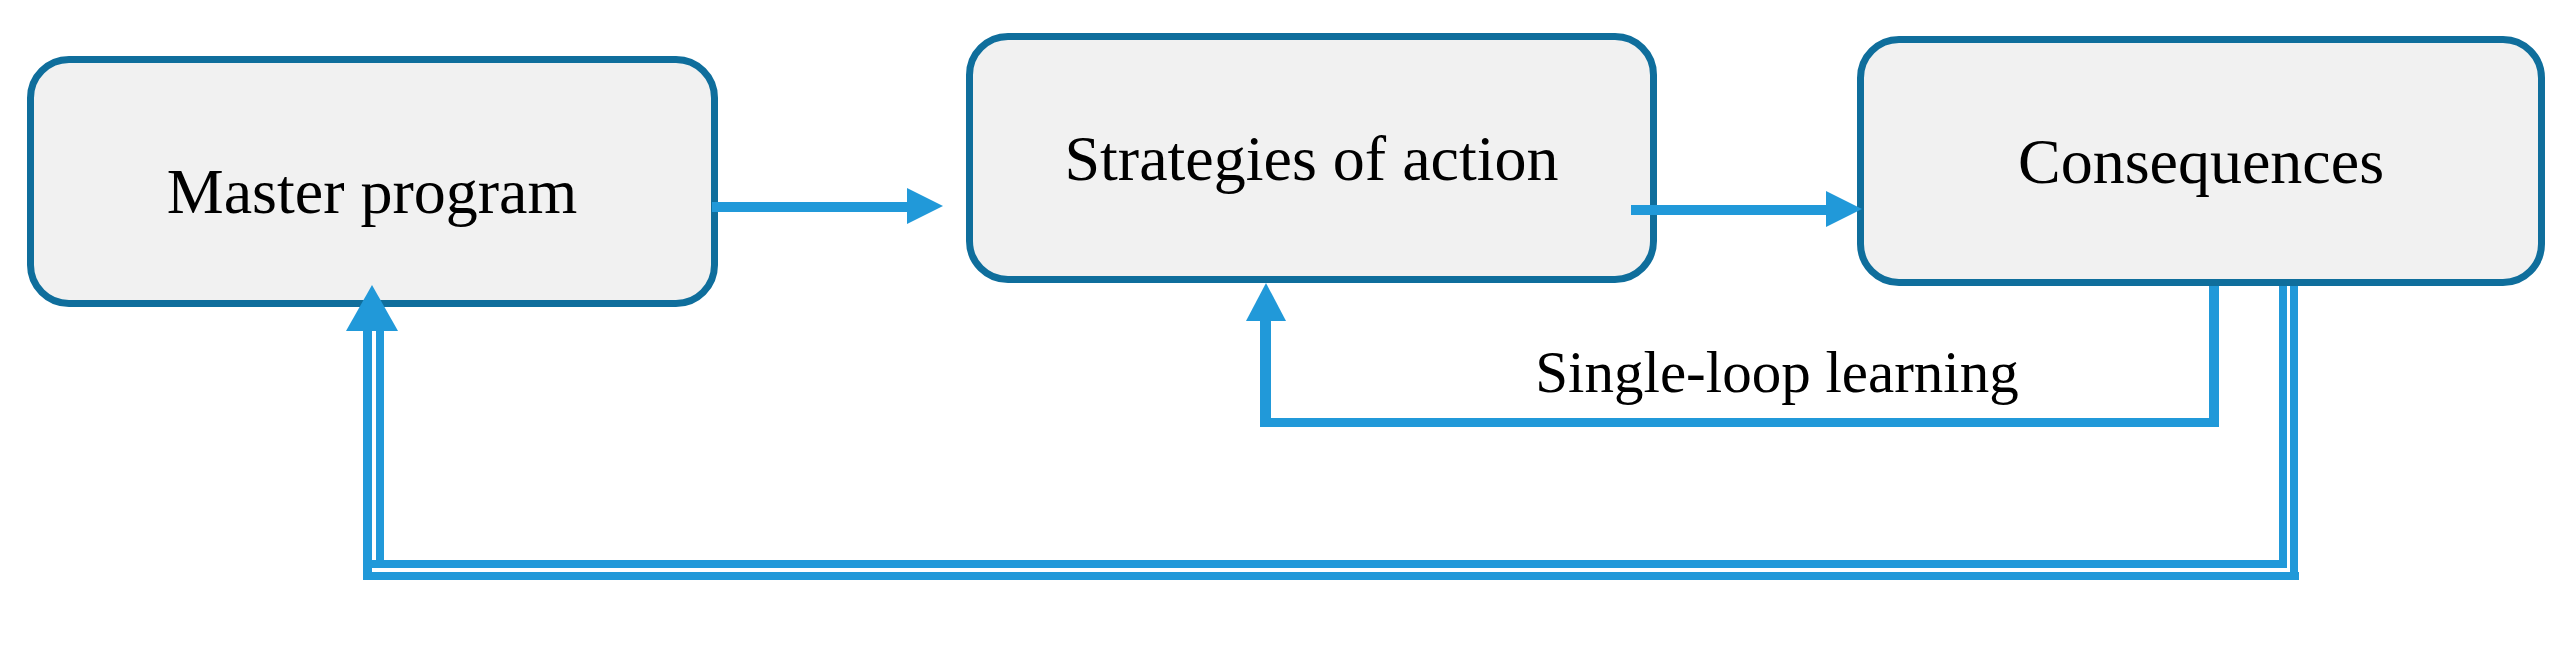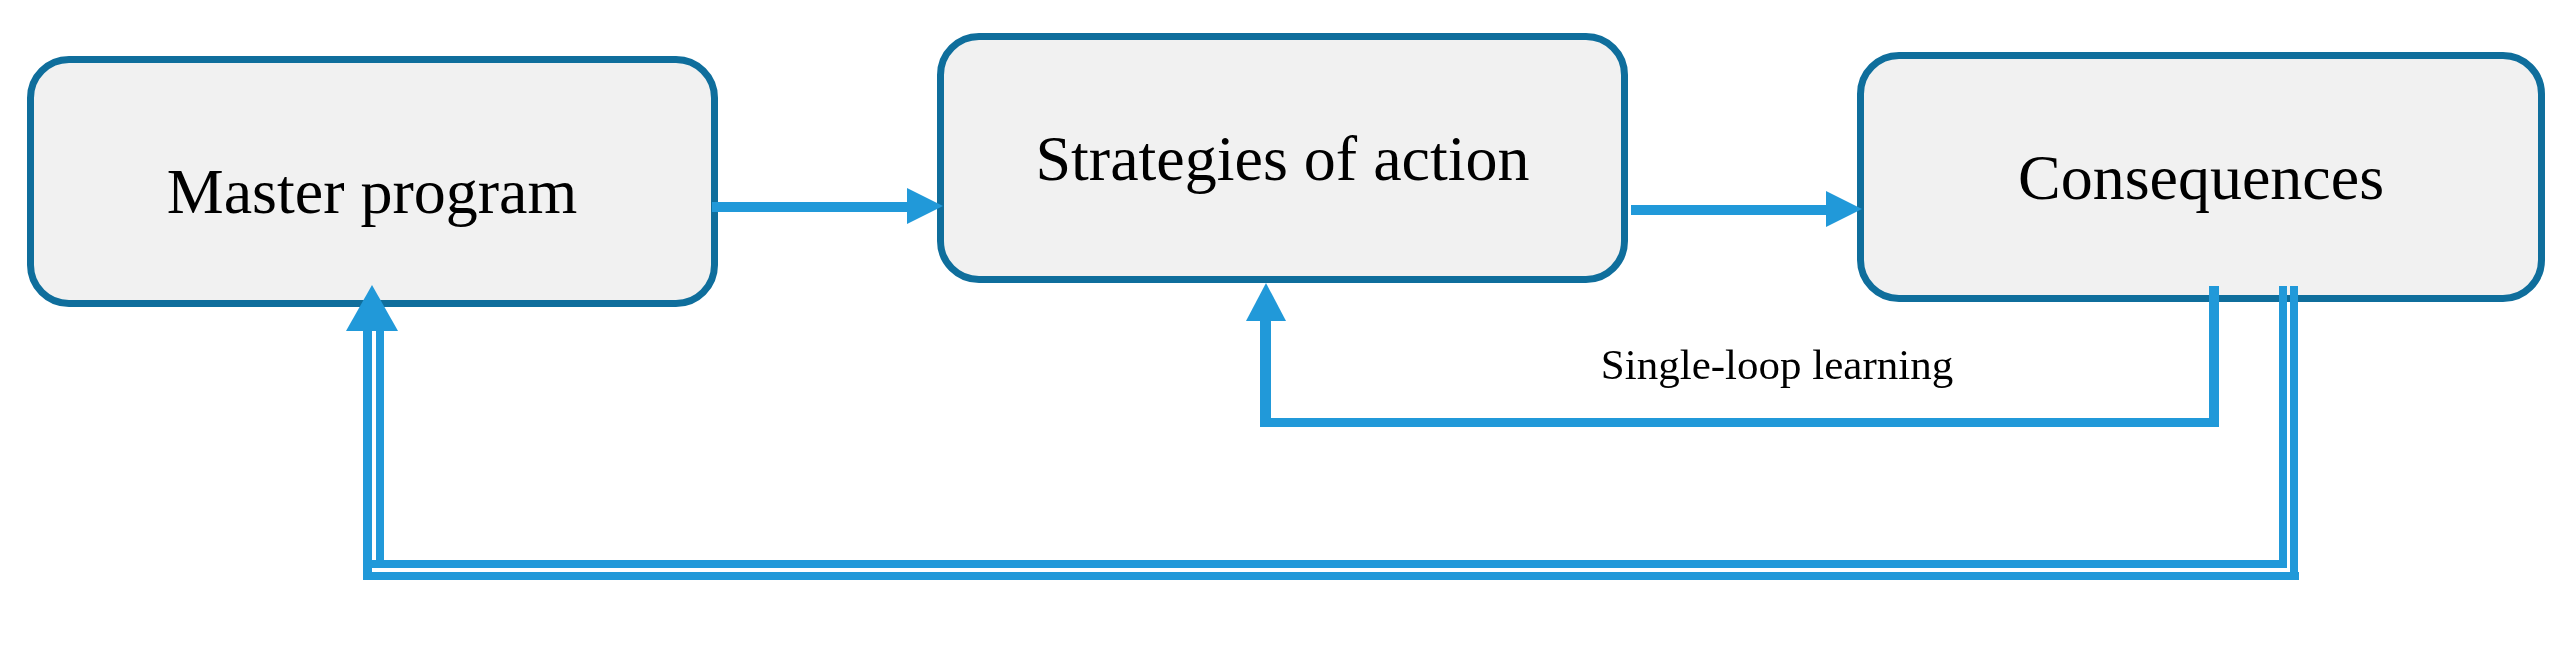--- a/index.html
+++ b/index.html
@@ -28,22 +28,22 @@
     display: flex;
     flex-direction: column;
     align-items: center;
     justify-content: center;
     text-align: center;
     font-size: 64px;
     line-height: 89px;
     color: var(--text);
   }
   #box-master { left: 26.5px; top: 32px; width: 691px; height: 251px; padding-top: 20px; margin-top: 24px; }
-  #box-strategies { left: 937px; top: 33px; width: 691px; height: 250px; }
-  #box-consequences { left: 1857px; top: 52px; width: 688px; height: 250px; }
+  #box-strategies { left: 966px; top: 33px; width: 691px; height: 250px; }
+  #box-consequences { left: 1857px; top: 36px; width: 688px; height: 250px; }
 
   .shape { position: absolute; background: var(--arrow); }
   .tri { position: absolute; width: 0; height: 0; background: none; }
 
   
   #arrow1-shaft { left: 712px; top: 202px; width: 195px; height: 10px; }
   #arrow1-head { left: 907px; top: 188px;
     border-top: 18.6px solid transparent; border-bottom: 18.6px solid transparent;
     border-left: 36px solid var(--arrow); }
 
@@ -67,21 +67,21 @@
     border-bottom: 46px solid var(--arrow); }
   #dl-left-outer { left: 363px; top: 329px; width: 8.6px; height: 250px; }
   #dl-left-inner { left: 376px; top: 329px; width: 7.9px; height: 239px; }
   #dl-h-top { left: 371px; top: 560px; width: 1916px; height: 7.9px; }
   #dl-h-bottom { left: 363px; top: 572px; width: 1936px; height: 7.9px; }
   #dl-right-inner { left: 2279px; top: 286px; width: 7.9px; height: 282px; }
   #dl-right-outer { left: 2290px; top: 286px; width: 7.9px; height: 293px; }
 
   .loop-label {
     position: absolute;
-    font-size: 43px;
+    font-size: 59px;
     line-height: 1;
     white-space: nowrap;
     transform: translateX(-50%);
     color: var(--text);
   }
   #label-single { left: 1777px; top: 343px; }
   #label-double { left: 1370px; top: 588px; }
 </style>
 </head>
 <body>

